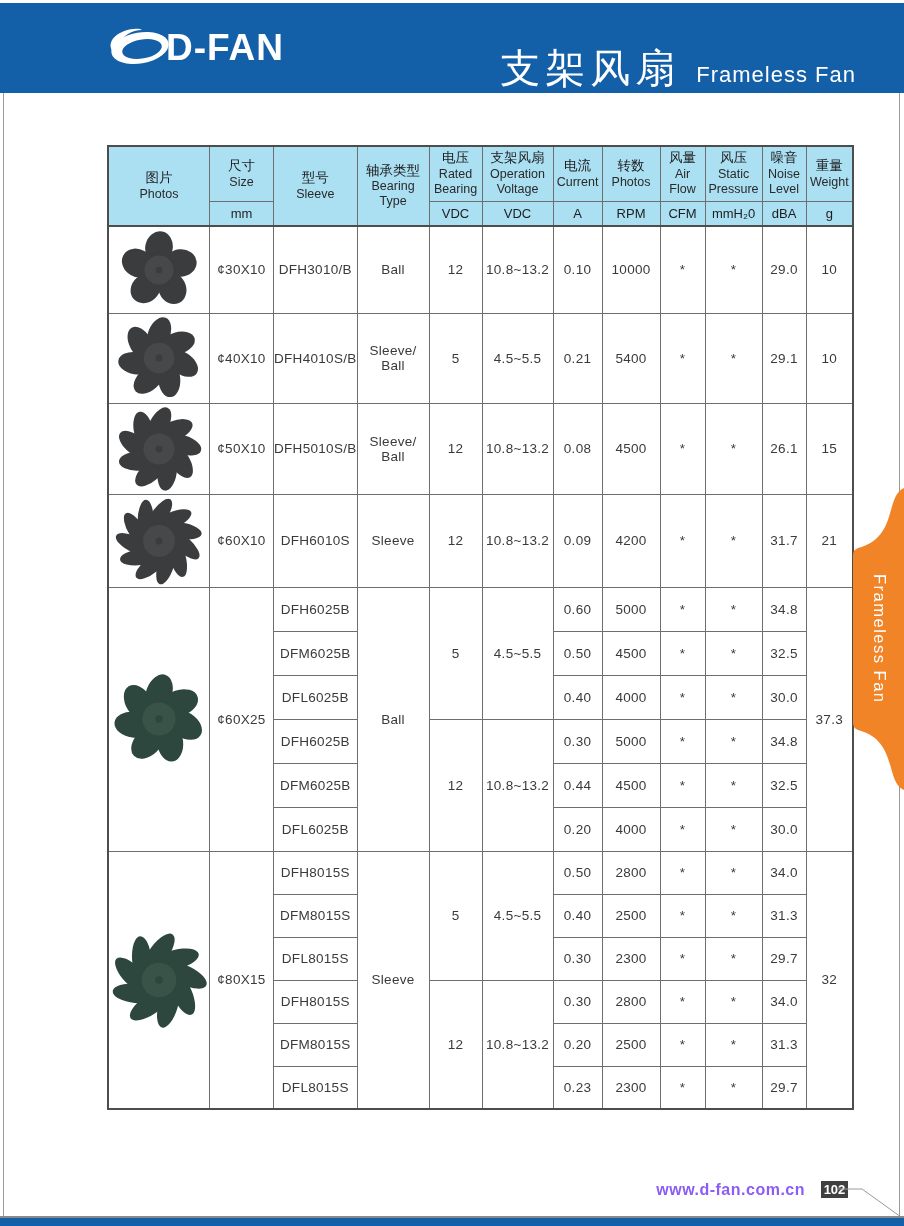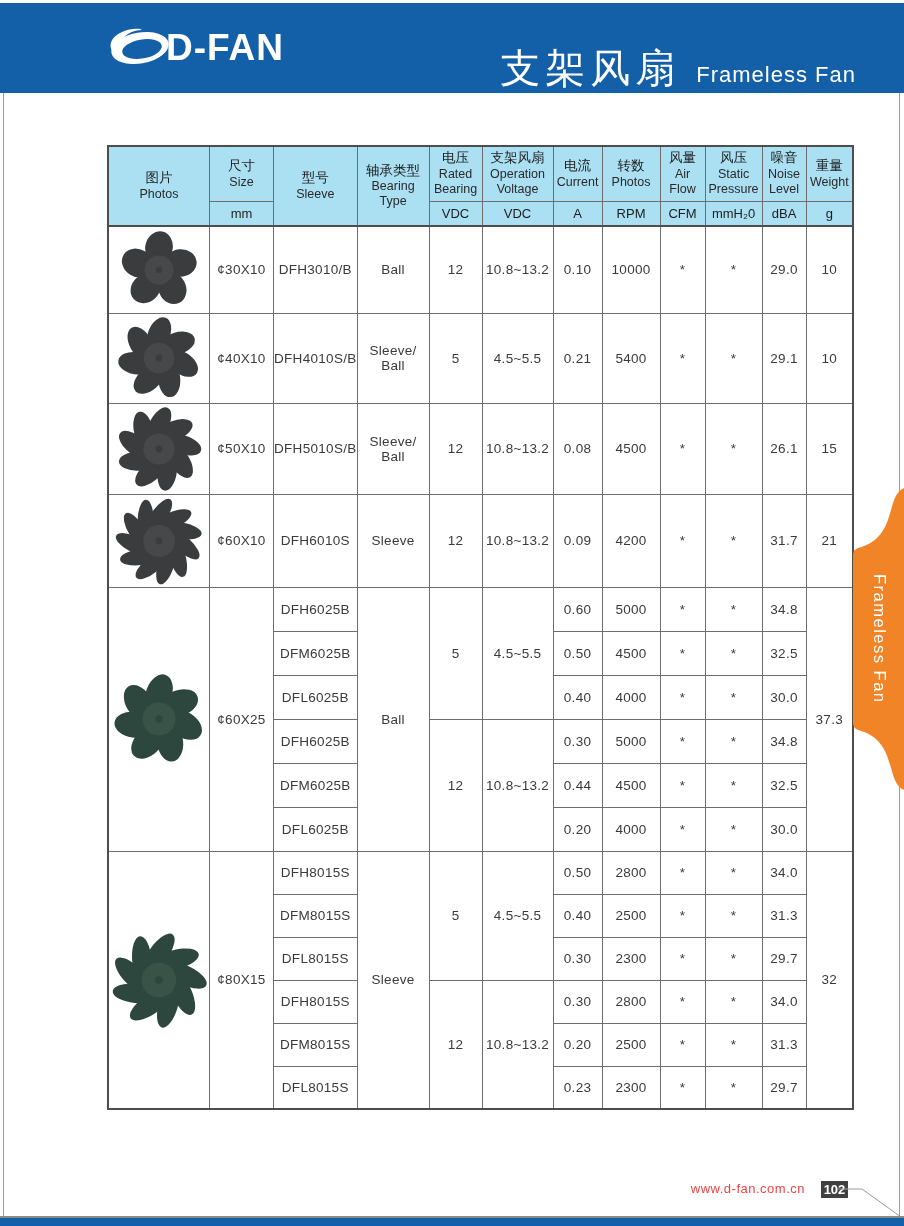--- a/index.html
+++ b/index.html
@@ -17,21 +17,21 @@
   .brand-text { color: #fff; font-size: 37px; font-weight: bold; letter-spacing: 1px; margin-left: -6px; }
   .title-group { display: flex; align-items: baseline; margin-right: 48px; }
   .title-cn { color: #fff; font-size: 40px; font-weight: normal; letter-spacing: 5px; margin-top: 40px; }
   .title-en { color: #fff; font-size: 22px; margin-left: 16px; letter-spacing: 1px; }
   
   .edge-left  { position: absolute; left: 3px;  top: 93px; width: 1px; height: 1123px; background: #9a9a9a; }
   .edge-right { position: absolute; left: 899px; top: 93px; width: 1px; height: 1123px; background: #9a9a9a; }
   .bottom-line  { position: absolute; left: 0; top: 1216px; width: 904px; height: 2px; background: #8a8a8a; }
   .bottom-strip { position: absolute; left: 0; top: 1218px; width: 904px; height: 8px; background: #1460A8; }
   .footer-site {
-    position: absolute; top: 1181px; right: 99px; font-size: 13px; color: #ef4444; letter-spacing: 0.5px;
+    position: absolute; top: 1181px; right: 99px; font-size: 16px; color: #8b5cf6; letter-spacing: 0.5px; font-weight: bold;
   }
   .page-badge {
     position: absolute; top: 1181px; left: 811px; width: 27px; height: 17px;
     background: #404040; color: #fff; font-size: 13px; font-weight: bold;
     text-align: center; line-height: 17px; margin-left: 10px;
   }
   .footer-connector { position: absolute; left: 838px; top: 1188px; }
   
   .spec-table {
     position: absolute; left: 107px; top: 145px;

